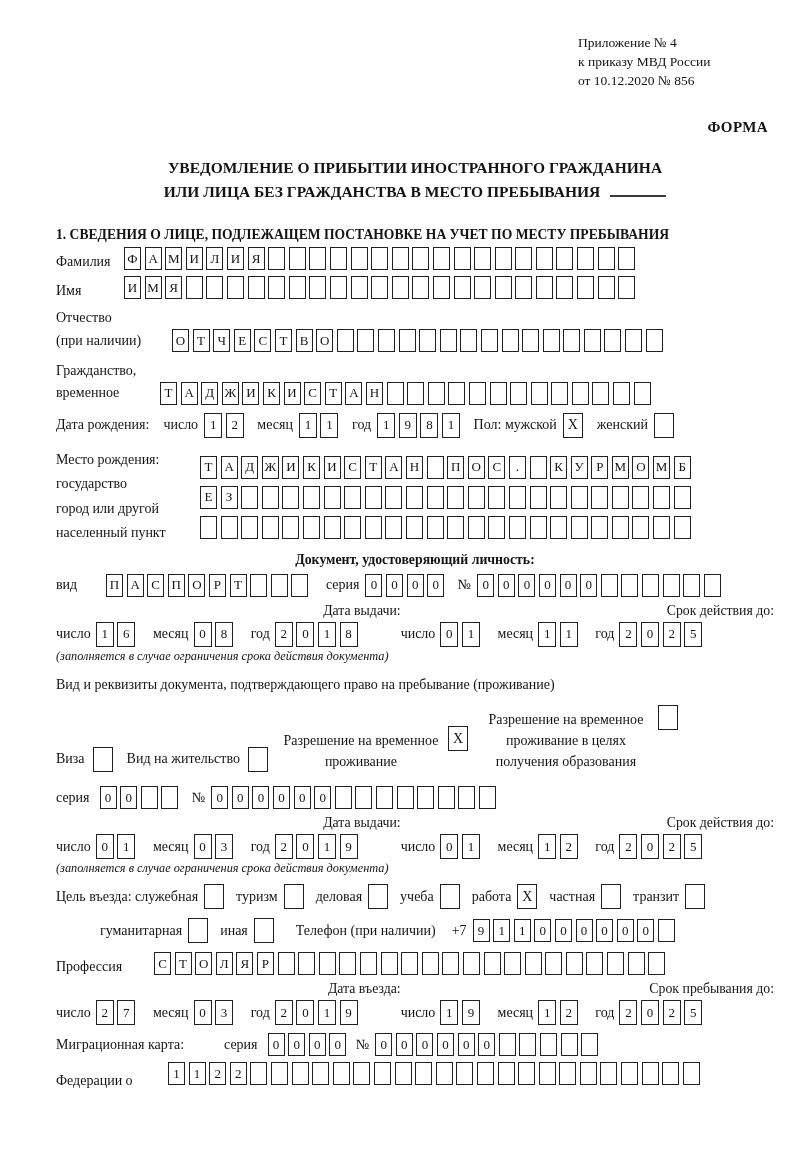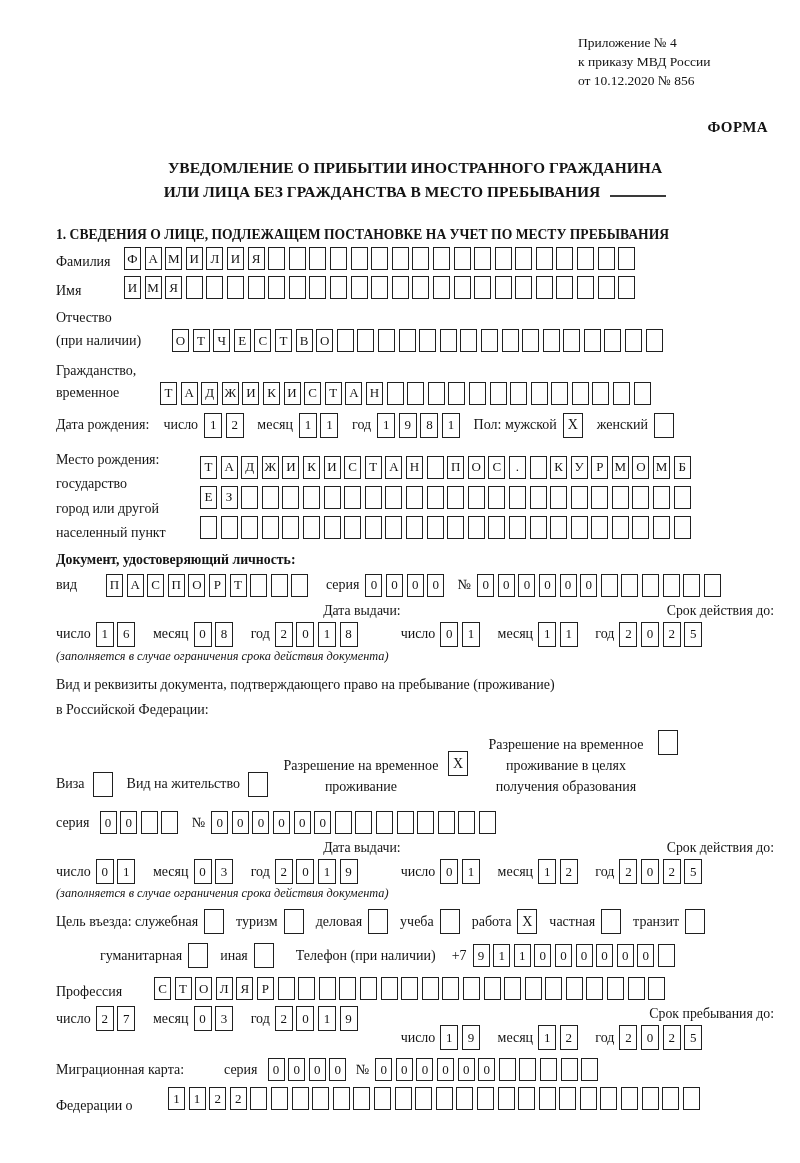--- a/index.html
+++ b/index.html
@@ -50,21 +50,21 @@
   .opts { display:flex; align-items:flex-end; margin:8px 0 14px 0; }
   .opt { display:flex; align-items:flex-start; margin-right:14px; }
   .opt-lbl { padding-top:4px; margin-right:8px; }
   .opt-lbl.c2 { width:158px; text-align:center; line-height:1.5; }
   .opt-lbl.c3 { width:168px; text-align:center; line-height:1.5; }
 
   .purpose-line { display:flex; align-items:center; margin-bottom:9px; }
   .purpose-line .p-lbl { margin-right:6px; }
   .purpose-line .chk { margin-right:12px; }
 
-  .heading-center { font-weight:bold; font-size:13.8px; margin:4px 0 6px 0; }
+  .heading-center { text-align:center; font-weight:bold; font-size:13.8px; margin:4px 0 6px 0; }
 
   .mr6 { margin-right:6px; } .mr10 { margin-right:10px; } .mr14 { margin-right:14px; }
   .rows-stack .boxes { margin-bottom:7px; }
 </style>
 </head>
 <body>
 
 <div class="page">
 
   <div class="hdr">
@@ -407,21 +407,20 @@
             <span class="cell lg">2</span>
             <span class="cell lg">5</span>
           </span>
       </div>
     </div>
   </div>
   <div class="small-note">(заполняется в случае ограничения срока действия документа)</div>
 
   <div style="line-height:1.8">
     <div>Вид и реквизиты документа, подтверждающего право на пребывание (проживание)</div>
-    <div>в Российской Федерации:</div>
   </div>
 
   <div class="opts">
     <div class="opt">
       <span class="opt-lbl">Виза</span>
       <span class="chk"></span>
     </div>
     <div class="opt">
       <span class="opt-lbl">Вид на жительство</span>
       <span class="chk"></span>
@@ -575,20 +574,21 @@
         <span class="cell"></span>
         <span class="cell"></span>
         <span class="cell"></span>
         <span class="cell"></span>
         <span class="cell"></span>
       </div>
   </div>
 
   <div class="dates" style="margin-top:6px">
     <div class="half-l">
+      <div class="date-head">Дата въезда:</div>
       <div class="date-line">
         <span class="w">число</span>
         <span class="boxes grp">
             <span class="cell lg">2</span>
             <span class="cell lg">7</span>
           </span>
         <span class="w">месяц</span>
         <span class="boxes grp">
             <span class="cell lg">0</span>
             <span class="cell lg">3</span>

